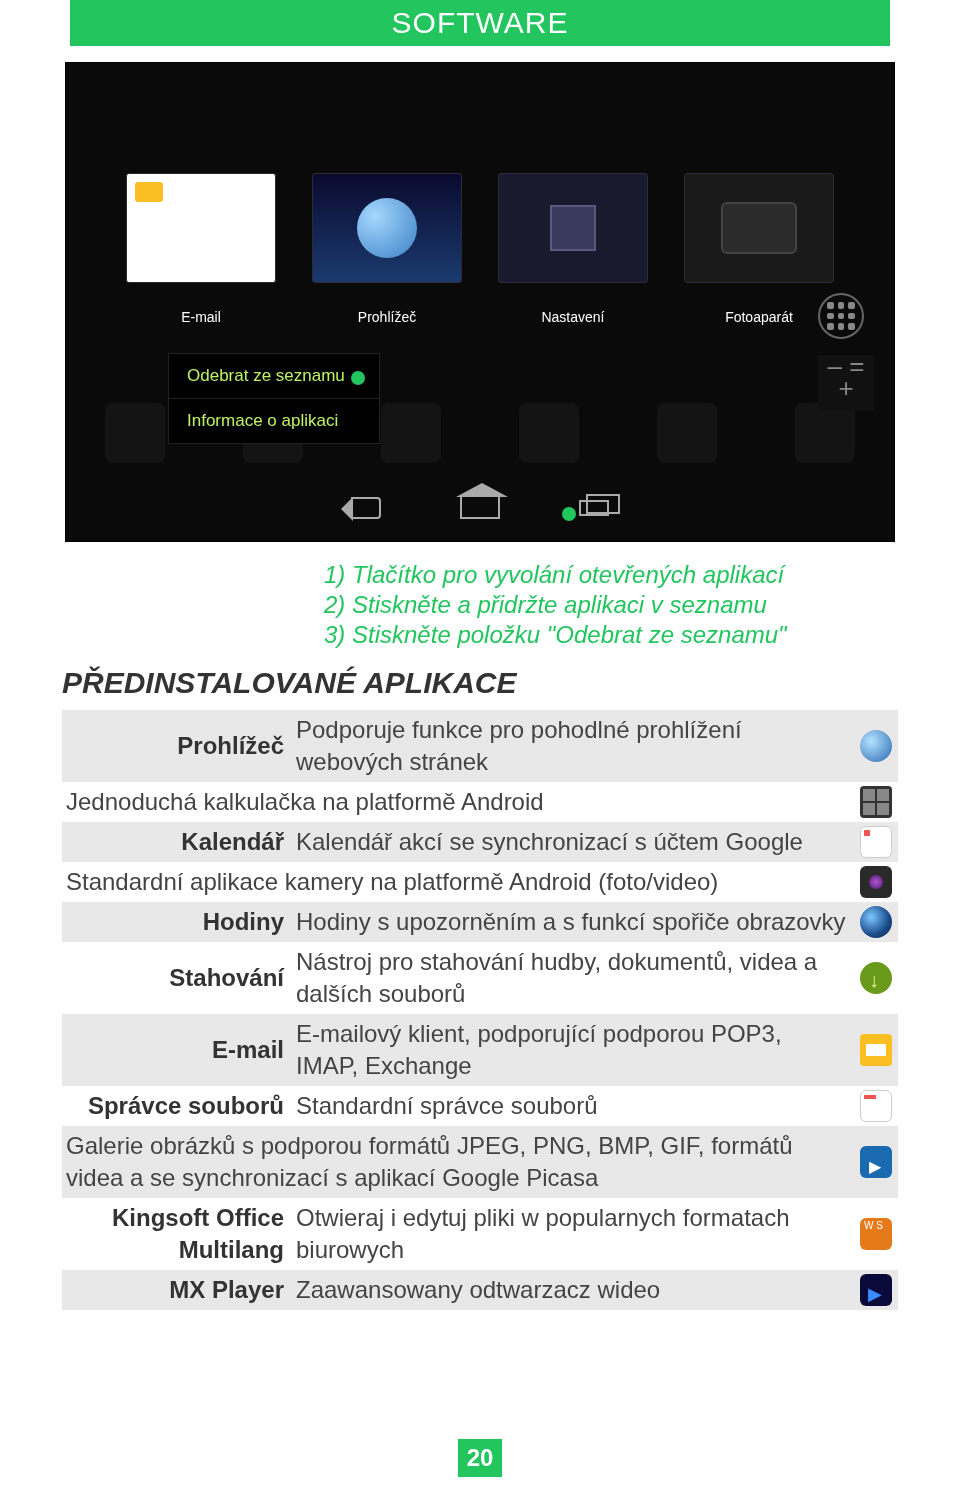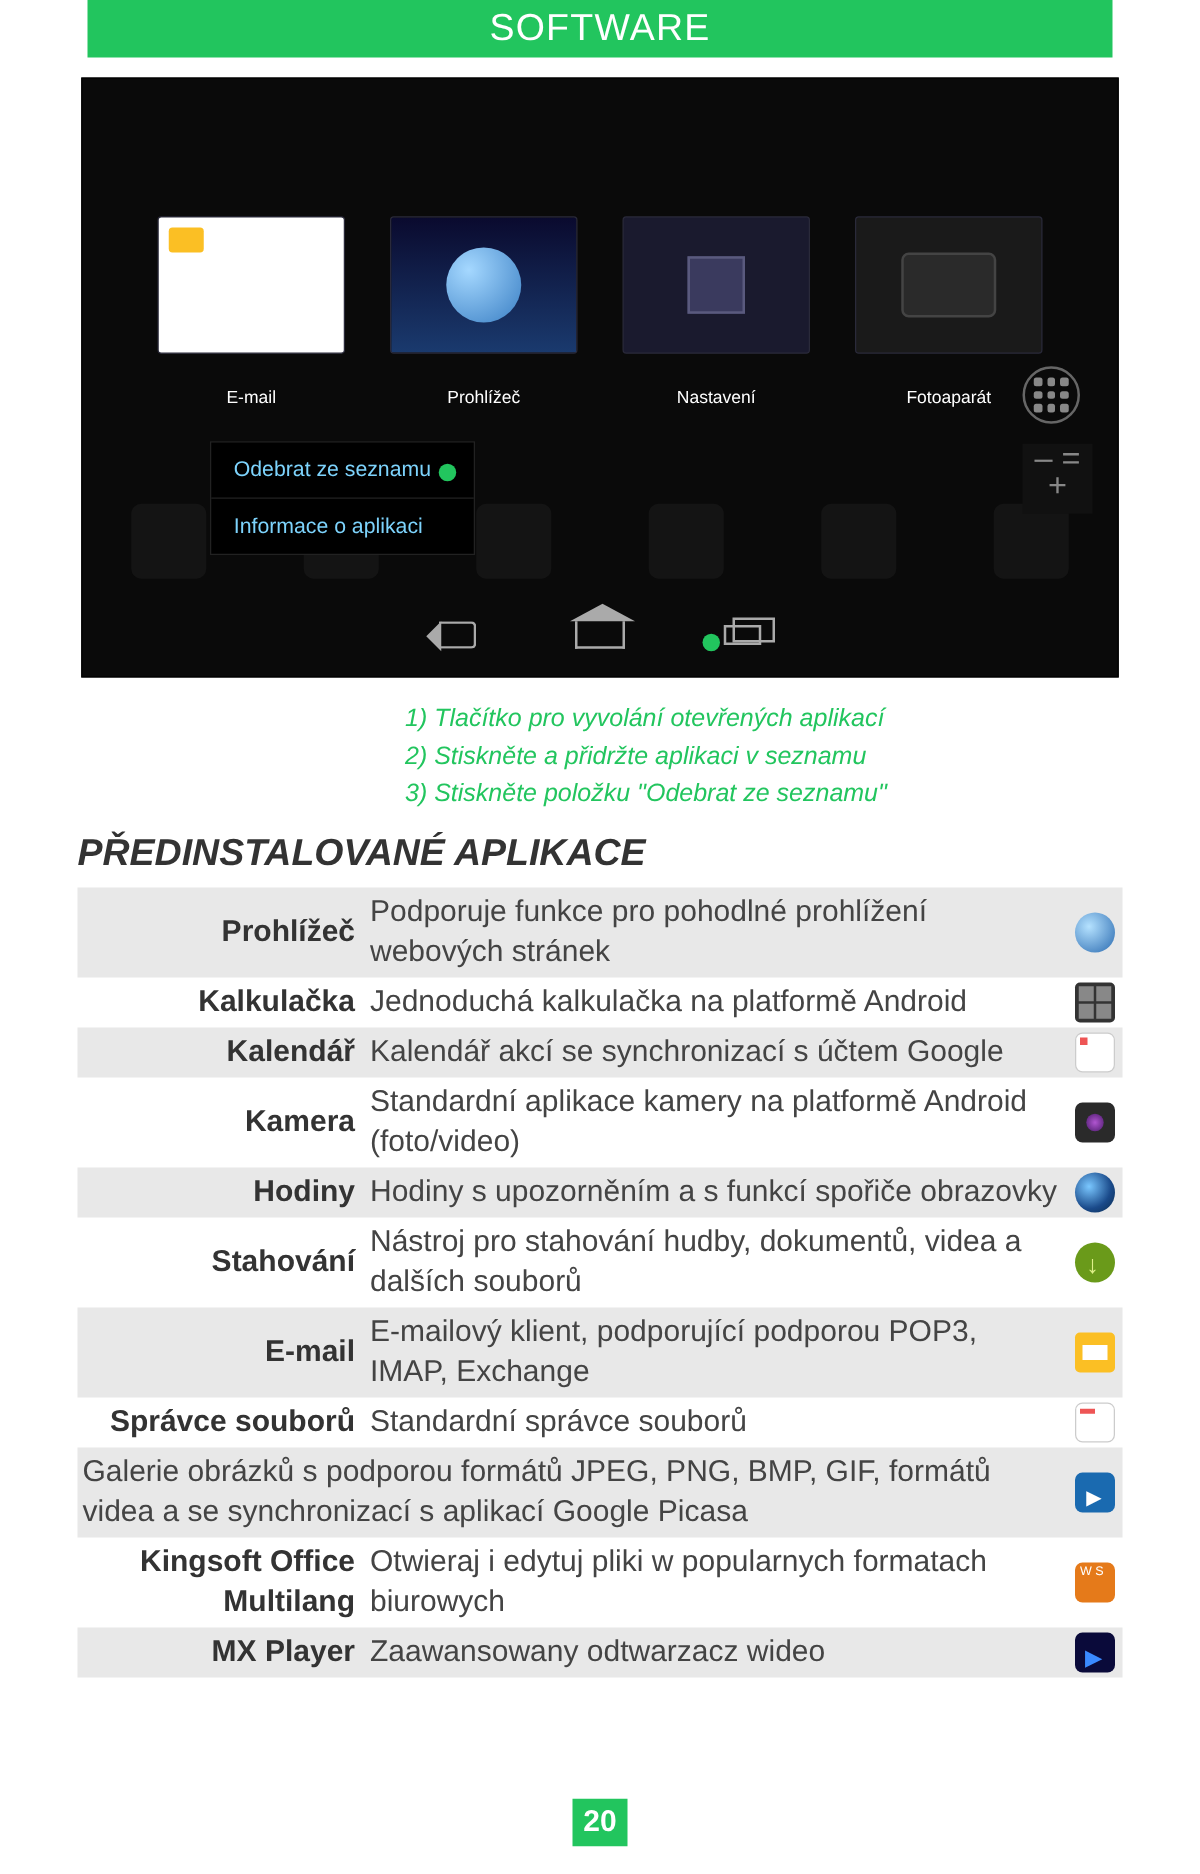--- a/index.html
+++ b/index.html
@@ -120,21 +120,21 @@
     position:absolute; right:20px; top:292px;
     width:56px; height:56px;
     background:#111; color:#888; line-height:22px; font-size:26px;
     text-align:center;
   }
   .context-menu {
     position:absolute; left:102px; top:290px;
     background:#000; border:1px solid #222;
   }
   .context-menu div {
-    color:#7dd3fc; font-size:17px;
+    color:#bef264; font-size:17px;
     padding:12px 34px 12px 18px;
     border-bottom:1px solid #222;
   }
   .context-menu div:last-child { border-bottom:none; }
   .ctx-dot {
     position:absolute; width:14px; height:14px; border-radius:50%;
     background:#22c55e;
   }
   .dot1 { left:285px; top:308px; }
   .nav-bar {
@@ -177,21 +177,21 @@
   }
   .nav-dot {
     position:absolute; width:14px; height:14px; border-radius:50%;
     background:#22c55e; right:318px; bottom:20px;
   }
   
   .callout {
     width:525px; margin:18px 0 16px 320px;
   }
   .callout p {
-    color:#22c55e; font-style:italic; font-size:20px; line-height:30px;
+    color:#22c55e; font-style:italic; font-size:24px; line-height:30px;
     background:#fff; padding:0 4px;
   }
   .section-title {
     font-size:30px; font-weight:bold; color:#333;
     margin:14px 0 10px 62px;
     font-style:italic;
   }
   .app-table {
     width:836px; margin:0 auto; font-size:24px; line-height:32px;
     color:#444;
@@ -321,40 +321,38 @@
 
 <div class="app-table" id="app-table">
     <div class="app-row shade">
       <div class="col-name">Prohlížeč</div>
       <div class="col-desc">Podporuje funkce pro pohodlné prohlížení webových stránek</div>
       <div class="col-icon">
         <div class="mini m-browser"></div>
       </div>
     </div>
     <div class="app-row">
-      <div class="col-name">Kalkulačka</div>
       <div class="col-desc">Jednoduchá kalkulačka na platformě Android</div>
       <div class="col-icon">
         <div class="mini m-calc">
           <span></span>
           <span></span>
           <span></span>
           <span></span>
         </div>
       </div>
     </div>
     <div class="app-row shade">
       <div class="col-name">Kalendář</div>
       <div class="col-desc">Kalendář akcí se synchronizací s účtem Google</div>
       <div class="col-icon">
         <div class="mini m-cal"></div>
       </div>
     </div>
     <div class="app-row">
-      <div class="col-name">Kamera</div>
       <div class="col-desc">Standardní aplikace kamery na platformě Android (foto/video)</div>
       <div class="col-icon">
         <div class="mini m-cam"></div>
       </div>
     </div>
     <div class="app-row shade">
       <div class="col-name">Hodiny</div>
       <div class="col-desc">Hodiny s upozorněním a s funkcí spořiče obrazovky</div>
       <div class="col-icon">
         <div class="mini m-clock"></div>

